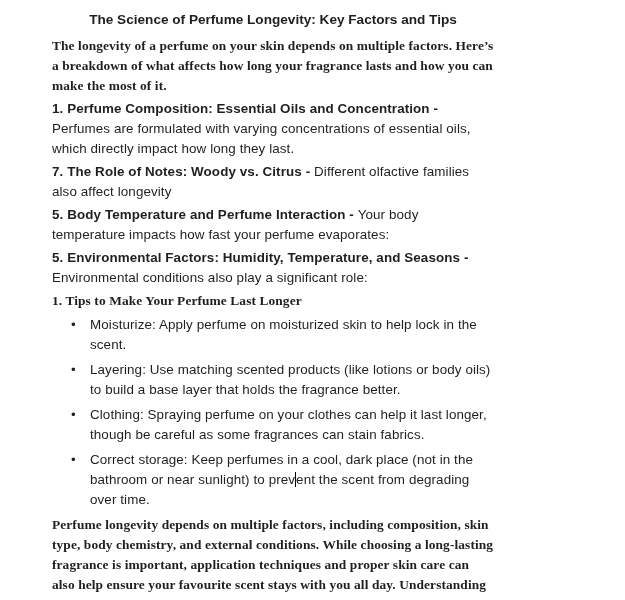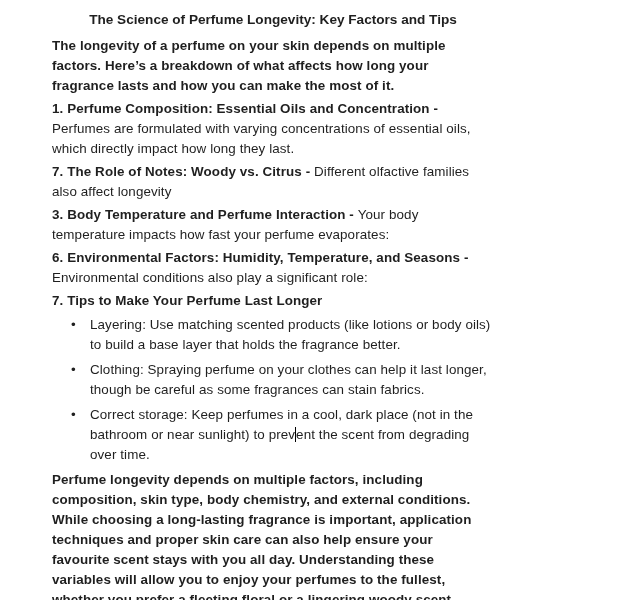--- a/index.html
+++ b/index.html
@@ -27,21 +27,21 @@
     text-align: center;
     line-height: 20px;
     margin: 0 0 6px 0;
   }
   .para {
     font-size: 13.4px;
     line-height: 20px;
     margin: 0 0 3px 0;
     letter-spacing: 0.1px;
   }
-  .bold { font-weight: 700; }
+  .bold { font-weight: 700; font-family: Liberation Serif, serif; }
   .lead { font-weight: 700; }
   ul.tips-list {
     list-style: none;
     margin: 4px 0 0 0;
     padding: 0 0 0 38px;
   }
   li.tip {
     position: relative;
     font-size: 13.4px;
     line-height: 20px;
@@ -70,28 +70,29 @@
 
   <h1 class="title">The Science of Perfume Longevity: Key Factors and Tips</h1>
 
   <p class="para bold">The longevity of a perfume on your skin depends on multiple factors. Here’s a breakdown of what affects how long your fragrance lasts and how you can make the most of it.</p>
 
   <p class="para"><span class="lead">1. Perfume Composition: Essential Oils and Concentration - </span><span>Perfumes are formulated with varying concentrations of essential oils, which directly impact how long they last.</span></p>
 
   <p class="para"><span class="lead">7. The Role of Notes: Woody vs. Citrus - </span><span>Different olfactive families also affect longevity</span></p>
 
 
-  <p class="para"><span class="lead">3. Body Temperature and Perfume Interaction - </span><span>Your body temperature impacts how fast your perfume evaporates:</span></p>
+  <p class="para"><span class="lead">5. Body Temperature and Perfume Interaction - </span><span>Your body temperature impacts how fast your perfume evaporates:</span></p>
 
 
-  <p class="para"><span class="lead">6. Environmental Factors: Humidity, Temperature, and Seasons - </span><span>Environmental conditions also play a significant role:</span></p>
+  <p class="para"><span class="lead">5. Environmental Factors: Humidity, Temperature, and Seasons - </span><span>Environmental conditions also play a significant role:</span></p>
 
-  <p class="para bold">7. Tips to Make Your Perfume Last Longer</p>
+  <p class="para bold">1. Tips to Make Your Perfume Last Longer</p>
 
   <ul class="tips-list">
+    <li class="tip"><span>Moisturize: Apply perfume on moisturized skin to help lock in the scent.</span></li>
     <li class="tip"><span>Layering: Use matching scented products (like lotions or body oils) to build a base layer that holds the fragrance better.</span></li>
     <li class="tip"><span>Clothing: Spraying perfume on your clothes can help it last longer, though be careful as some fragrances can stain fabrics.</span></li>
     <li class="tip"><span>Correct storage: Keep perfumes in a cool, dark place (not in the bathroom or near sunlight) to prev</span><span class="caret"></span><span>ent the scent from degrading over time.</span></li>
   </ul>
 
   <p class="para bold">Perfume longevity depends on multiple factors, including composition, skin type, body chemistry, and external conditions. While choosing a long-lasting fragrance is important, application techniques and proper skin care can also help ensure your favourite scent stays with you all day. Understanding these variables will allow you to enjoy your perfumes to the fullest, whether you prefer a fleeting floral or a lingering woody scent.</p>
 
 </div>
 
 </body></html>

